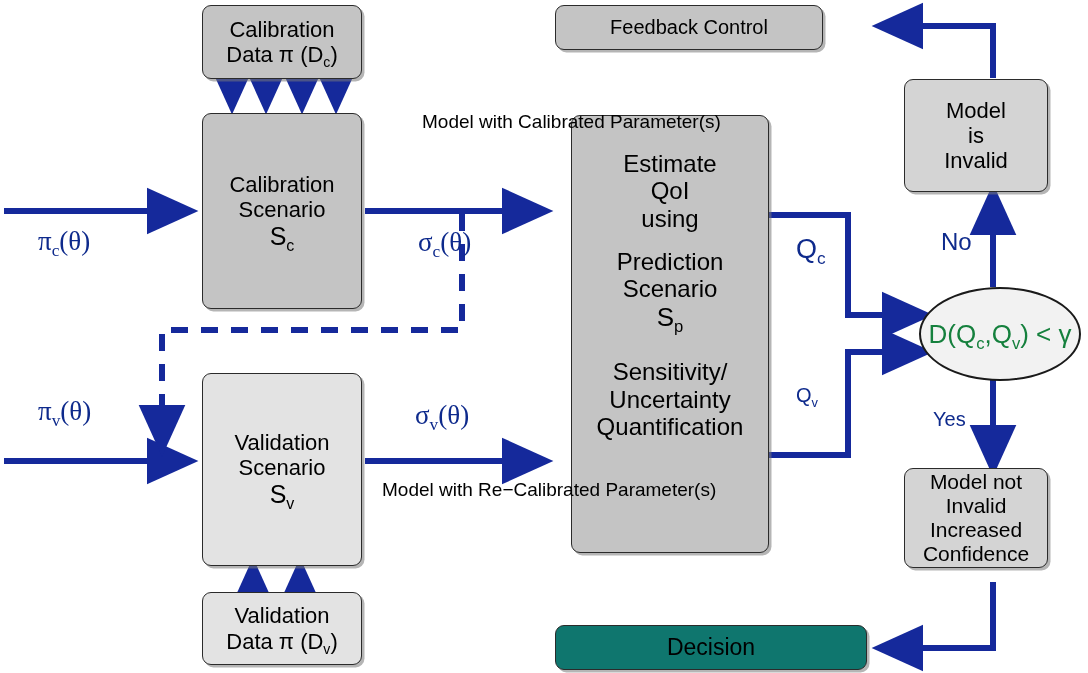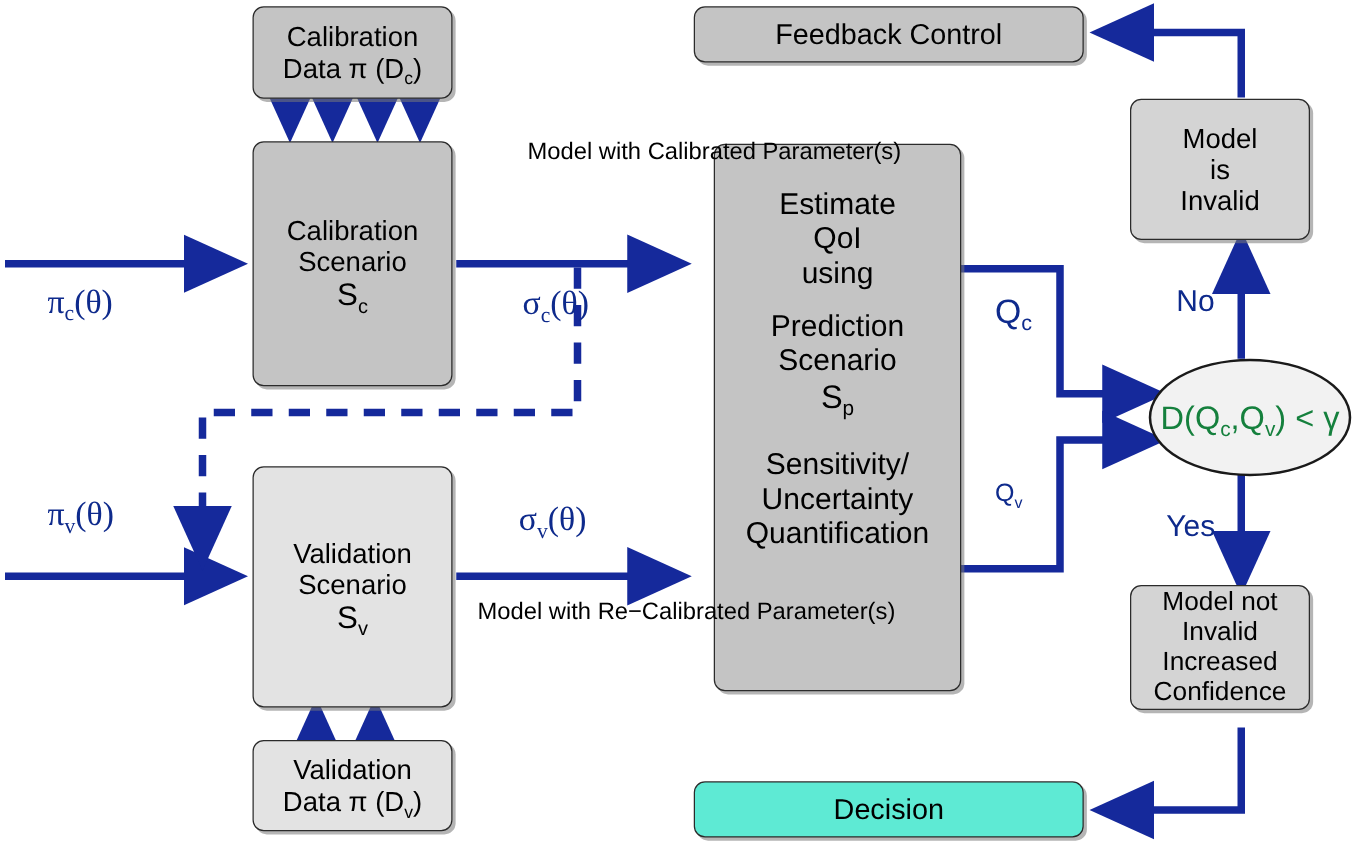--- a/index.html
+++ b/index.html
@@ -99,25 +99,25 @@
     <span class="ln" style="height:16px;"></span>
     <span class="ln">Prediction</span>
     <span class="ln">Scenario</span>
     <span class="ln" style="font-size:26px;"><span>S</span><sub>p</sub></span>
     <span class="ln" style="height:26px;"></span>
     <span class="ln">Sensitivity/</span>
     <span class="ln">Uncertainty</span>
     <span class="ln">Quantification</span>
   </div>
 
-  <div class="box shadow" style="left:555px;top:5px;width:312px;height:45px;background:#c4c4c4;font-size:23px;">
+  <div class="box shadow" style="left:555px;top:5px;width:268px;height:45px;background:#c4c4c4;font-size:20px;">
     <span class="ln">Feedback Control</span>
   </div>
 
-  <div class="box shadow" style="left:555px;top:625px;width:312px;height:45px;background:#5eead4;font-size:23px;">
+  <div class="box shadow" style="left:555px;top:625px;width:312px;height:45px;background:#0f766e;font-size:23px;">
     <span class="ln">Decision</span>
   </div>
 
   <div class="box shadow" style="left:904px;top:79px;width:144px;height:113px;background:#d4d4d4;font-size:22px;">
     <span class="ln">Model</span>
     <span class="ln">is</span>
     <span class="ln">Invalid</span>
   </div>
 
   <div class="box shadow" style="left:904px;top:468px;width:144px;height:100px;background:#d4d4d4;font-size:21px;">
@@ -164,15 +164,15 @@
   <div class="lbl blu" style="left:796px;top:234px;font-size:27px;">
     <span>Q</span><sub>c</sub>
   </div>
 
   <div class="lbl blu" style="left:796px;top:384px;font-size:20px;">
     <span>Q</span><sub>v</sub>
   </div>
 
   <div class="lbl blu" style="left:941px;top:228px;font-size:24px;">No</div>
 
-  <div class="lbl blu" style="left:933px;top:408px;font-size:24px;">Yes</div>
+  <div class="lbl blu" style="left:933px;top:408px;font-size:20px;">Yes</div>
 
 </div>
 
 </body></html>

